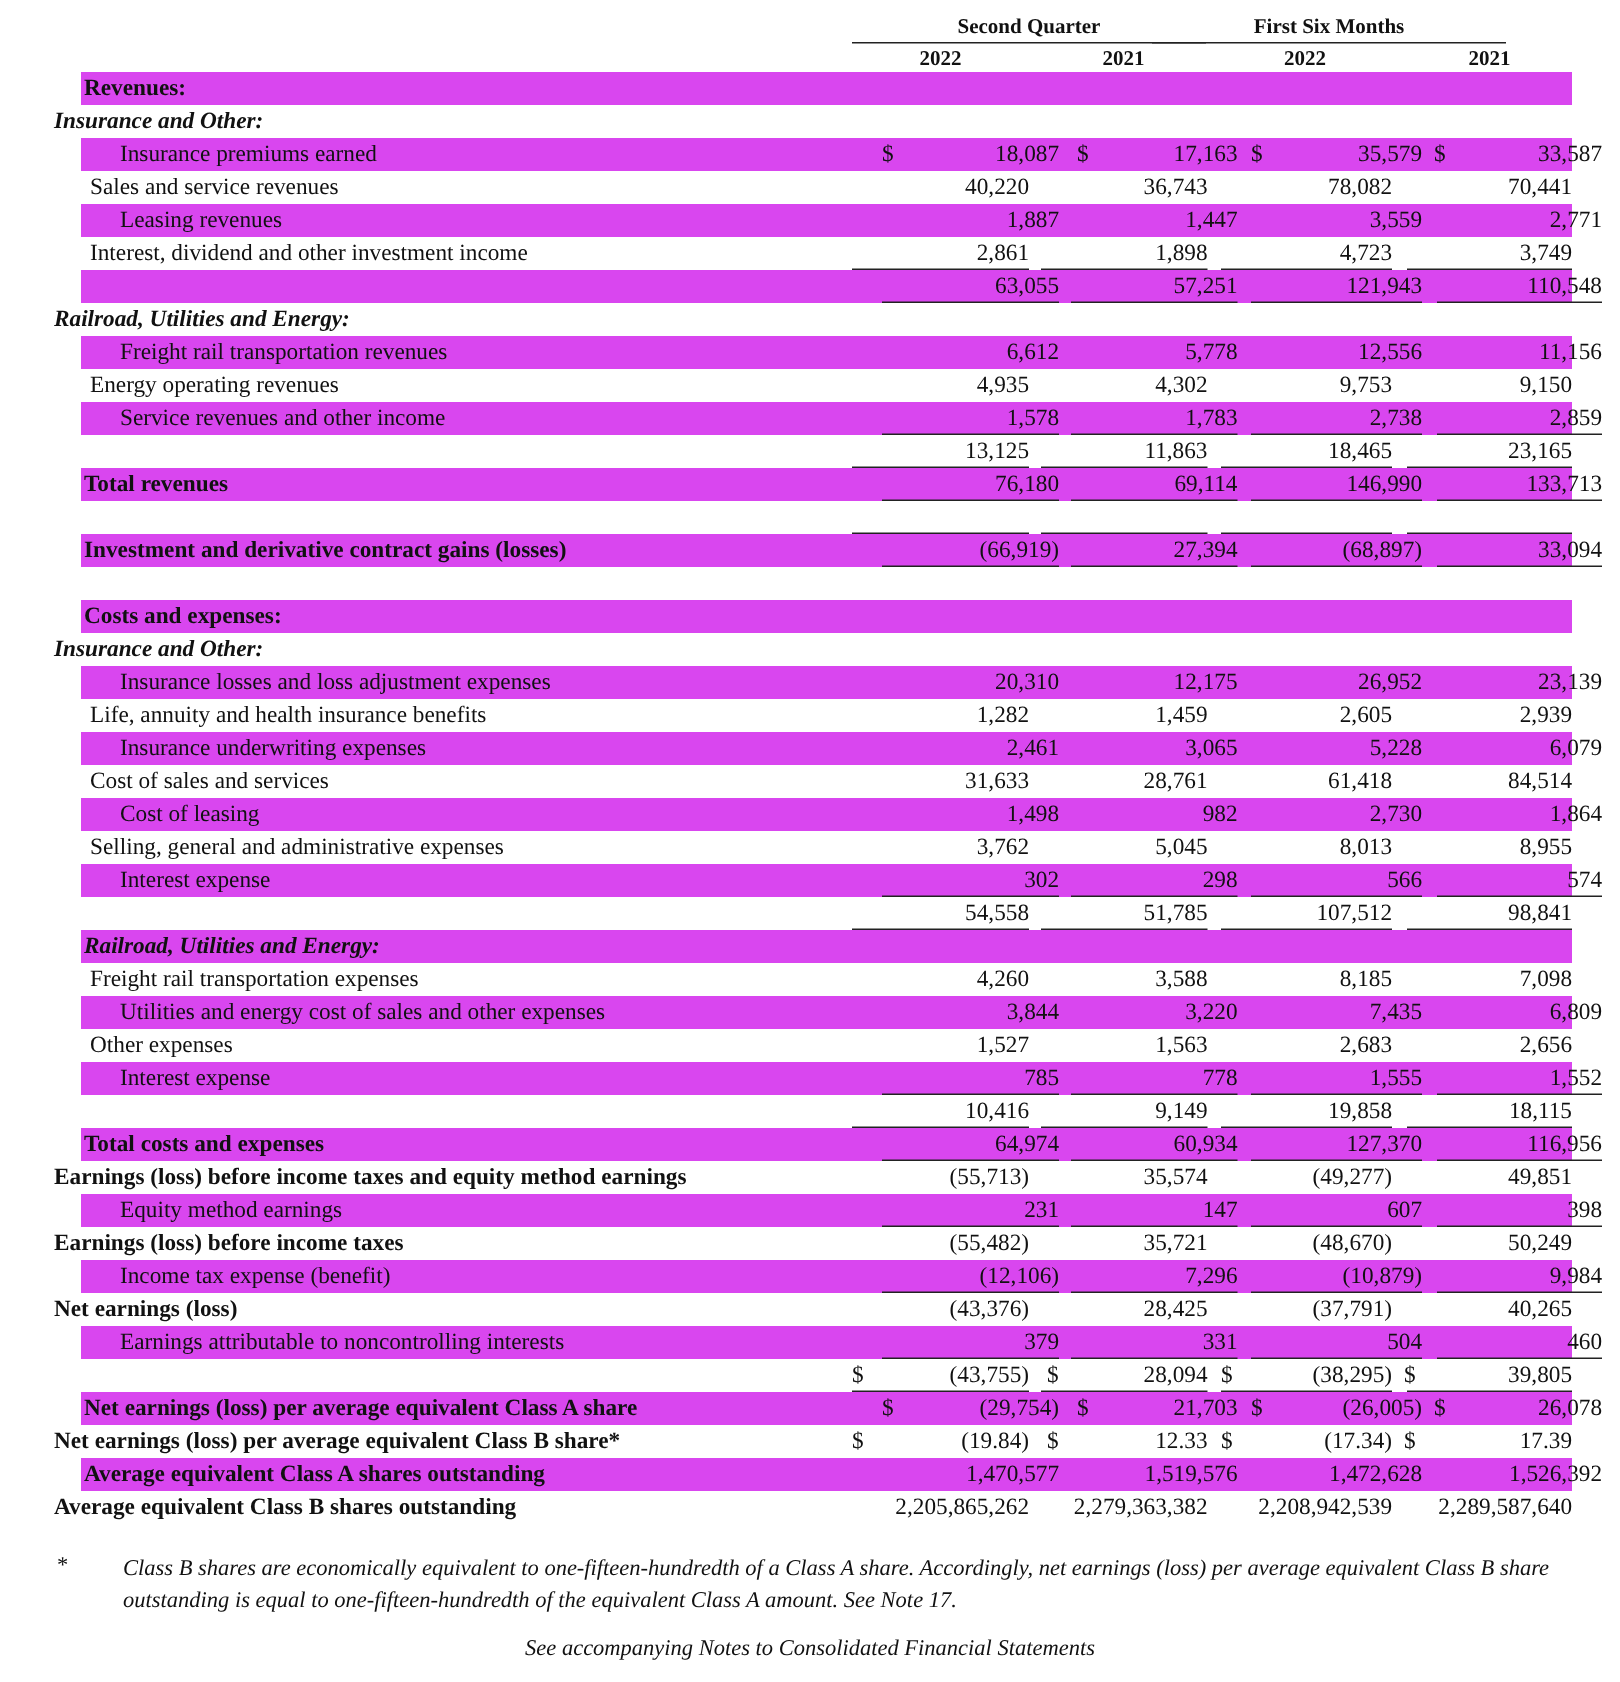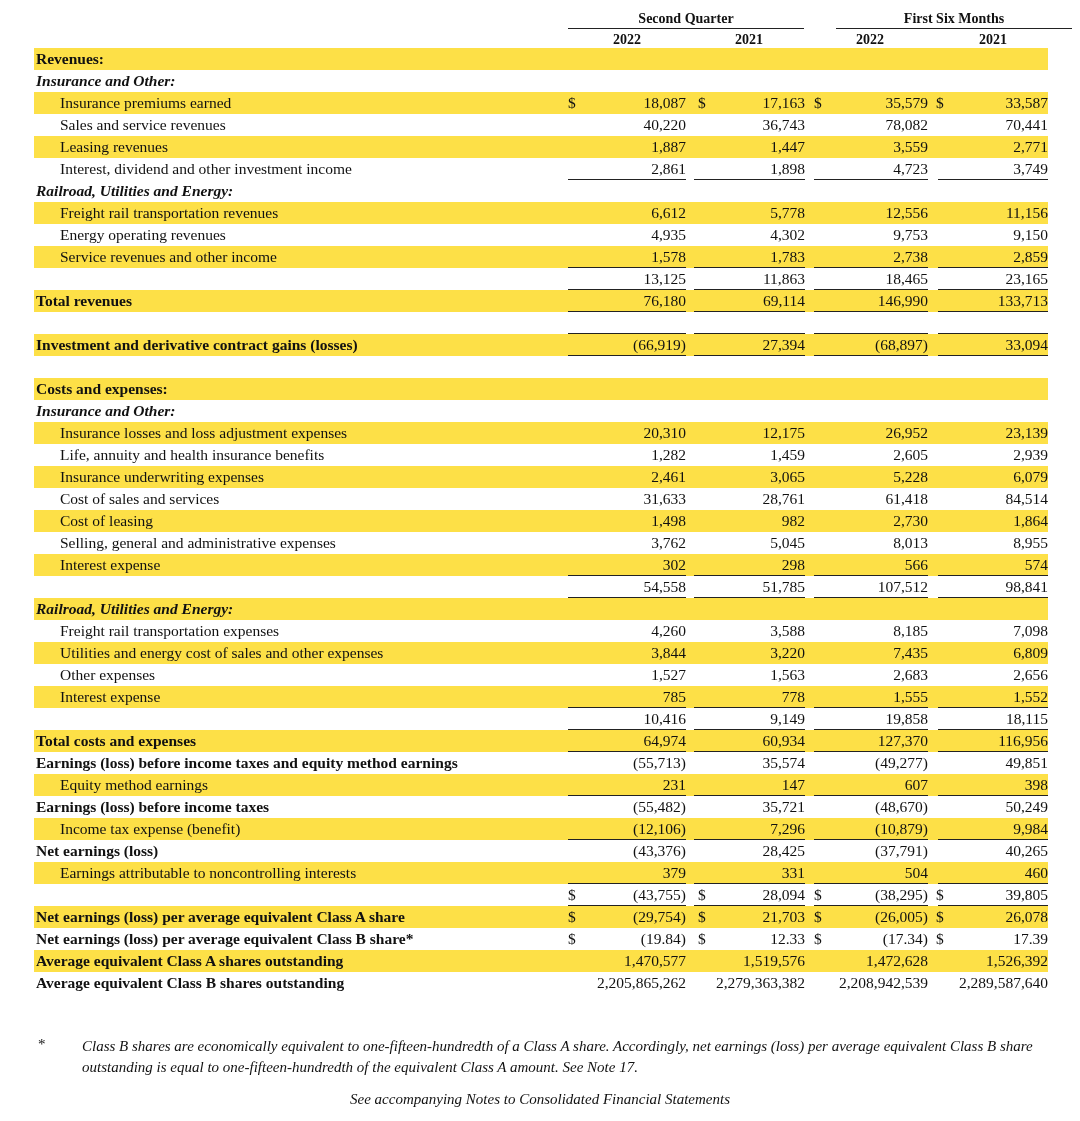--- a/index.html
+++ b/index.html
@@ -3,21 +3,21 @@
 <meta charset="utf-8">
 <style>
   html, body { margin: 0; padding: 0; background: #ffffff; }
   body { width: 1080px; height: 1121px; position: relative; overflow: hidden;
          font-family: "Liberation Serif", "DejaVu Serif", serif; color: #111; font-size: 15.5px; }
   .hdr { position: absolute; top: 10px; height: 36px; }
   .hdr .grp { position: absolute; top: 0; text-align: center; font-weight: bold; font-size: 14px; border-bottom: 1.5px solid #222; height: 18px; line-height: 18px; }
   .hdr .yr { position: absolute; top: 22px; text-align: center; font-weight: bold; font-size: 14px; border-bottom: 1.5px solid #444; height: 16px; line-height: 16px; }
   #rows { position: absolute; top: 48px; left: 34px; width: 1014px; }
   .row { position: relative; height: 22px; line-height: 22px; }
-  .row.shade { background: #fde047; }
+  .row.shade { background: #d946ef; margin-left: 20px; }
   .row .label { position: absolute; left: 2px; white-space: nowrap; }
   .row.ind .label { left: 26px; }
   .row.bold .label { font-weight: bold; }
   .row.ital .label { font-weight: bold; font-style: italic; }
   .cell { position: absolute; top: 0; height: 21px; text-align: right; white-space: nowrap; }
   .cell.ul { border-bottom: 1.2px solid #222; }
   .cell.dbl { border-bottom: 3px double #222; }
   .dollar { position: absolute; top: 0; }
   .c0 { left: 534px; width: 118px; }
   .c1 { left: 660px; width: 111px; }
@@ -27,21 +27,21 @@
   .foot { position: absolute; left: 0; width: 1080px; font-style: italic; font-size: 15px; }
   .foot .star { position: absolute; left: 38px; top: 0; font-style: normal; }
   .foot .txt { position: absolute; left: 82px; width: 970px; line-height: 21px; }
   .see { position: absolute; top: 1091px; left: 0; width: 1080px; text-align: center; font-style: italic; font-size: 15px; }
 </style>
 </head>
 <body>
 
 <div class="hdr" style="left:0;width:956px;">
   <div class="grp" style="left:568px;width:236px;">Second Quarter</div>
-  <div class="grp" style="left:836px;width:236px;">First Six Months</div>
+  <div class="grp" style="left:768px;width:236px;">First Six Months</div>
   <div class="yr" style="left:568px;width:118px;">2022</div>
   <div class="yr" style="left:694px;width:110px;">2021</div>
   <div class="yr" style="left:812px;width:116px;">2022</div>
   <div class="yr" style="left:938px;width:110px;">2021</div>
 </div>
 
 <div id="rows">
     <div class="row shade bold">
       <span class="label">Revenues:</span>
     </div>
@@ -73,20 +73,26 @@
       <span class="cell c2">3,559</span>
       <span class="cell c3">2,771</span>
     </div>
     <div class="row ind">
       <span class="label">Interest, dividend and other investment income</span>
       <span class="cell c0 ul">2,861</span>
       <span class="cell c1 ul">1,898</span>
       <span class="cell c2 ul">4,723</span>
       <span class="cell c3 ul">3,749</span>
     </div>
+    <div class="row shade">
+      <span class="cell c0 ul">63,055</span>
+      <span class="cell c1 ul">57,251</span>
+      <span class="cell c2 ul">121,943</span>
+      <span class="cell c3 ul">110,548</span>
+    </div>
     <div class="row ital">
       <span class="label">Railroad, Utilities and Energy:</span>
     </div>
     <div class="row shade ind">
       <span class="label">Freight rail transportation revenues</span>
       <span class="cell c0">6,612</span>
       <span class="cell c1">5,778</span>
       <span class="cell c2">12,556</span>
       <span class="cell c3">11,156</span>
     </div>

